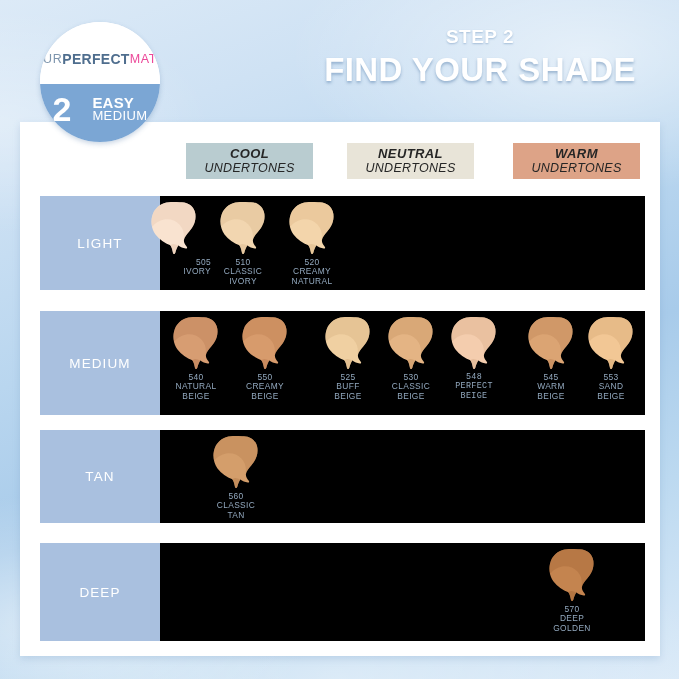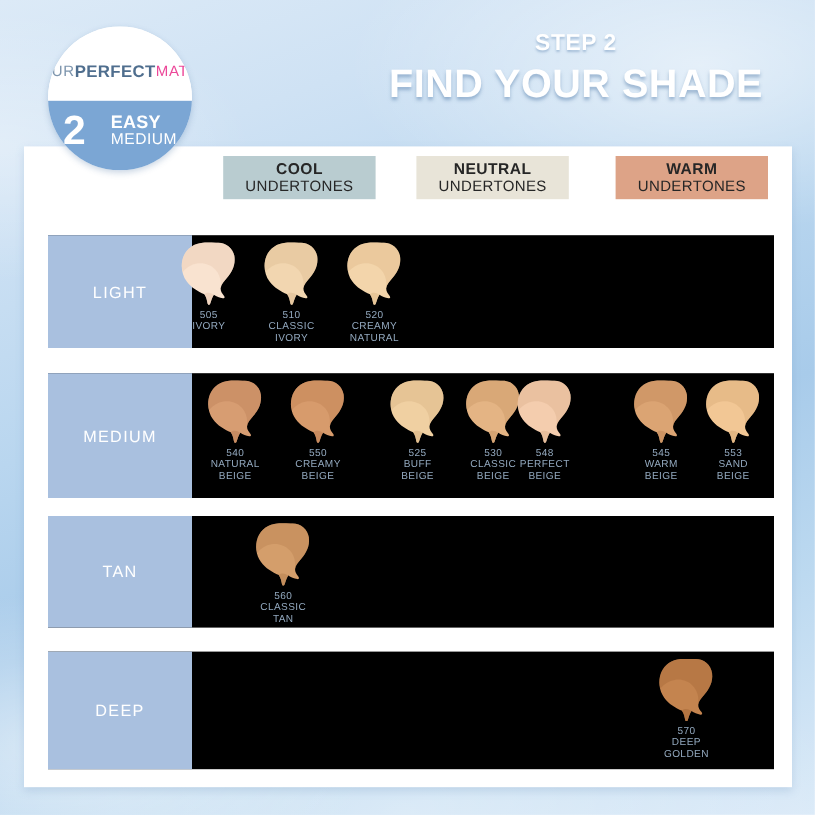--- a/index.html
+++ b/index.html
@@ -52,21 +52,21 @@
   .easy{color:#ffffff;font-size:15px;font-weight:bold;letter-spacing:.2px;}
   .steps{color:#ffffff;font-size:13px;letter-spacing:.4px;}
 
   
   .card{
     position:absolute;left:20px;top:122px;width:640px;height:534px;background:#ffffff;
     box-shadow:0 3px 7px rgba(95,135,180,.22);z-index:2;
   }
 
   
-  .ut-row{position:absolute;top:130px;left:0;width:679px;height:36px;z-index:5;}
+  .ut-row{position:absolute;top:143px;left:0;width:679px;height:36px;z-index:5;font-style:italic;}
   .ut{
     position:absolute;height:36px;display:flex;flex-direction:column;
     align-items:center;justify-content:center;box-sizing:border-box;
   }
   .ut-name{font-size:13px;font-weight:bold;color:#262626;letter-spacing:.4px;line-height:14px;}
   .ut-sub{font-size:12.5px;color:#262626;letter-spacing:.3px;line-height:14px;}
 
   
   .row{position:absolute;left:40px;width:605px;background:#000000;z-index:3;}
   .row-label{
@@ -91,21 +91,21 @@
   <div class="headline">FIND YOUR SHADE</div>
 </div>
 
 <div class="card"></div>
 
 <div id="rows-container">
     <div class="row" style="top: 196px; height: 94px;">
       <div class="row-label">
         <span>LIGHT</span>
       </div>
-      <div class="cell" style="left: 97px; top: 4px;">
+      <div class="cell" style="left: 97px; top: 4px; text-align: right;">
         <svg class="sw" viewBox="0 0 52 56">
           <path d="M33.5 2.2 C40.5 2.0 46.5 7.0 47.4 14.0 C48.3 21.5 45.0 27.0 41.2 31.5 C38.6 34.6 36.2 37.2 35.9 40.2 C35.7 42.6 37.1 44.6 38.6 46.4 C39.6 47.6 39.2 48.8 37.7 48.6 C35.0 48.2 32.4 47.0 30.2 45.6 C28.6 48.2 28.0 50.6 27.2 52.9 C26.8 54.2 25.3 54.3 25.0 52.9 C24.5 50.4 24.0 47.6 22.3 45.2 C17.0 43.0 11.2 39.6 7.5 34.4 C3.3 28.5 2.2 20.6 4.9 13.7 C7.6 6.9 14.0 2.6 21.0 2.2 C25.2 1.9 29.3 2.3 33.5 2.2 Z" fill="#f9e3d0"></path>
           <path d="M33.5 2.2 C29.3 2.3 25.2 1.9 21.0 2.2 C14.0 2.6 7.6 6.9 4.9 13.7 C3.3 17.9 3.1 22.5 4.3 26.8 C7.2 23.0 11.4 20.4 16.2 19.6 C21.8 18.6 27.6 20.5 31.4 24.6 C34.6 28.0 36.2 32.6 35.9 37.2 C35.9 38.2 35.9 39.2 35.9 40.2 C36.2 37.2 38.6 34.6 41.2 31.5 C45.0 27.0 48.3 21.5 47.4 14.0 C46.5 7.0 40.5 2.0 33.5 2.2 Z" fill="#eccfb8" opacity="0.55"></path>
           <path d="M22.3 45.2 C24.0 47.6 24.5 50.4 25.0 52.9 C25.3 54.3 26.8 54.2 27.2 52.9 C28.0 50.6 28.6 48.2 30.2 45.6 C27.6 44.0 25.0 43.0 22.3 45.2 Z" fill="#eccfb8" opacity="0.75"></path>
         </svg>
         <div class="lbl"><span class="num">505</span><span>IVORY</span></div>
       </div>
       <div class="cell" style="left: 166px; top: 4px;">
         <svg class="sw" viewBox="0 0 52 56">
           <path d="M33.5 2.2 C40.5 2.0 46.5 7.0 47.4 14.0 C48.3 21.5 45.0 27.0 41.2 31.5 C38.6 34.6 36.2 37.2 35.9 40.2 C35.7 42.6 37.1 44.6 38.6 46.4 C39.6 47.6 39.2 48.8 37.7 48.6 C35.0 48.2 32.4 47.0 30.2 45.6 C28.6 48.2 28.0 50.6 27.2 52.9 C26.8 54.2 25.3 54.3 25.0 52.9 C24.5 50.4 24.0 47.6 22.3 45.2 C17.0 43.0 11.2 39.6 7.5 34.4 C3.3 28.5 2.2 20.6 4.9 13.7 C7.6 6.9 14.0 2.6 21.0 2.2 C25.2 1.9 29.3 2.3 33.5 2.2 Z" fill="#f2d6b0"></path>
@@ -152,21 +152,21 @@
         <div class="lbl"><span class="num">525</span><span>BUFF<br>BEIGE</span></div>
       </div>
       <div class="cell" style="left: 334px; top: 4px;">
         <svg class="sw" viewBox="0 0 52 56">
           <path d="M33.5 2.2 C40.5 2.0 46.5 7.0 47.4 14.0 C48.3 21.5 45.0 27.0 41.2 31.5 C38.6 34.6 36.2 37.2 35.9 40.2 C35.7 42.6 37.1 44.6 38.6 46.4 C39.6 47.6 39.2 48.8 37.7 48.6 C35.0 48.2 32.4 47.0 30.2 45.6 C28.6 48.2 28.0 50.6 27.2 52.9 C26.8 54.2 25.3 54.3 25.0 52.9 C24.5 50.4 24.0 47.6 22.3 45.2 C17.0 43.0 11.2 39.6 7.5 34.4 C3.3 28.5 2.2 20.6 4.9 13.7 C7.6 6.9 14.0 2.6 21.0 2.2 C25.2 1.9 29.3 2.3 33.5 2.2 Z" fill="#e4b484"></path>
           <path d="M33.5 2.2 C29.3 2.3 25.2 1.9 21.0 2.2 C14.0 2.6 7.6 6.9 4.9 13.7 C3.3 17.9 3.1 22.5 4.3 26.8 C7.2 23.0 11.4 20.4 16.2 19.6 C21.8 18.6 27.6 20.5 31.4 24.6 C34.6 28.0 36.2 32.6 35.9 37.2 C35.9 38.2 35.9 39.2 35.9 40.2 C36.2 37.2 38.6 34.6 41.2 31.5 C45.0 27.0 48.3 21.5 47.4 14.0 C46.5 7.0 40.5 2.0 33.5 2.2 Z" fill="#d09f6e" opacity="0.55"></path>
           <path d="M22.3 45.2 C24.0 47.6 24.5 50.4 25.0 52.9 C25.3 54.3 26.8 54.2 27.2 52.9 C28.0 50.6 28.6 48.2 30.2 45.6 C27.6 44.0 25.0 43.0 22.3 45.2 Z" fill="#d09f6e" opacity="0.75"></path>
         </svg>
         <div class="lbl"><span class="num">530</span><span>CLASSIC<br>BEIGE</span></div>
       </div>
-      <div class="cell" style="left: 377px; top: 4px;">
+      <div class="cell" style="left: 397px; top: 4px; font-family: Liberation Mono, monospace;">
         <svg class="sw" viewBox="0 0 52 56">
           <path d="M33.5 2.2 C40.5 2.0 46.5 7.0 47.4 14.0 C48.3 21.5 45.0 27.0 41.2 31.5 C38.6 34.6 36.2 37.2 35.9 40.2 C35.7 42.6 37.1 44.6 38.6 46.4 C39.6 47.6 39.2 48.8 37.7 48.6 C35.0 48.2 32.4 47.0 30.2 45.6 C28.6 48.2 28.0 50.6 27.2 52.9 C26.8 54.2 25.3 54.3 25.0 52.9 C24.5 50.4 24.0 47.6 22.3 45.2 C17.0 43.0 11.2 39.6 7.5 34.4 C3.3 28.5 2.2 20.6 4.9 13.7 C7.6 6.9 14.0 2.6 21.0 2.2 C25.2 1.9 29.3 2.3 33.5 2.2 Z" fill="#f4cdae"></path>
           <path d="M33.5 2.2 C29.3 2.3 25.2 1.9 21.0 2.2 C14.0 2.6 7.6 6.9 4.9 13.7 C3.3 17.9 3.1 22.5 4.3 26.8 C7.2 23.0 11.4 20.4 16.2 19.6 C21.8 18.6 27.6 20.5 31.4 24.6 C34.6 28.0 36.2 32.6 35.9 37.2 C35.9 38.2 35.9 39.2 35.9 40.2 C36.2 37.2 38.6 34.6 41.2 31.5 C45.0 27.0 48.3 21.5 47.4 14.0 C46.5 7.0 40.5 2.0 33.5 2.2 Z" fill="#e1b896" opacity="0.55"></path>
           <path d="M22.3 45.2 C24.0 47.6 24.5 50.4 25.0 52.9 C25.3 54.3 26.8 54.2 27.2 52.9 C28.0 50.6 28.6 48.2 30.2 45.6 C27.6 44.0 25.0 43.0 22.3 45.2 Z" fill="#e1b896" opacity="0.75"></path>
         </svg>
         <div class="lbl"><span class="num">548</span><span>PERFECT<br>BEIGE</span></div>
       </div>
       <div class="cell" style="left: 474px; top: 4px;">
         <svg class="sw" viewBox="0 0 52 56">
           <path d="M33.5 2.2 C40.5 2.0 46.5 7.0 47.4 14.0 C48.3 21.5 45.0 27.0 41.2 31.5 C38.6 34.6 36.2 37.2 35.9 40.2 C35.7 42.6 37.1 44.6 38.6 46.4 C39.6 47.6 39.2 48.8 37.7 48.6 C35.0 48.2 32.4 47.0 30.2 45.6 C28.6 48.2 28.0 50.6 27.2 52.9 C26.8 54.2 25.3 54.3 25.0 52.9 C24.5 50.4 24.0 47.6 22.3 45.2 C17.0 43.0 11.2 39.6 7.5 34.4 C3.3 28.5 2.2 20.6 4.9 13.7 C7.6 6.9 14.0 2.6 21.0 2.2 C25.2 1.9 29.3 2.3 33.5 2.2 Z" fill="#dba473"></path>

